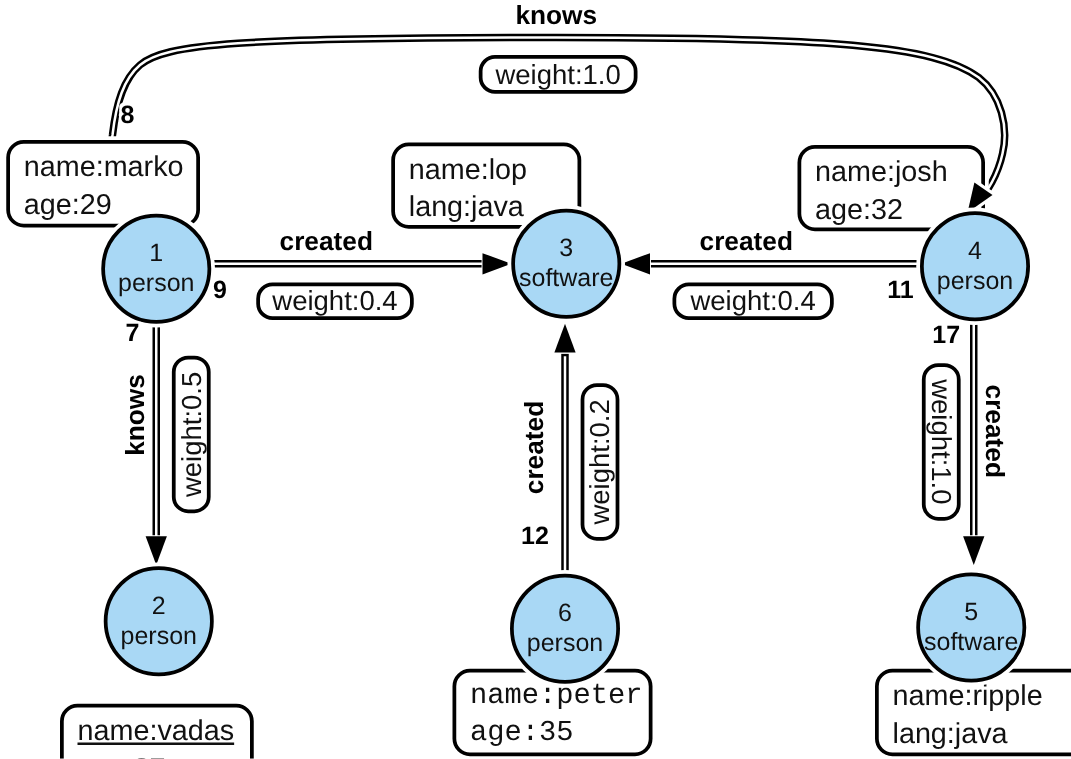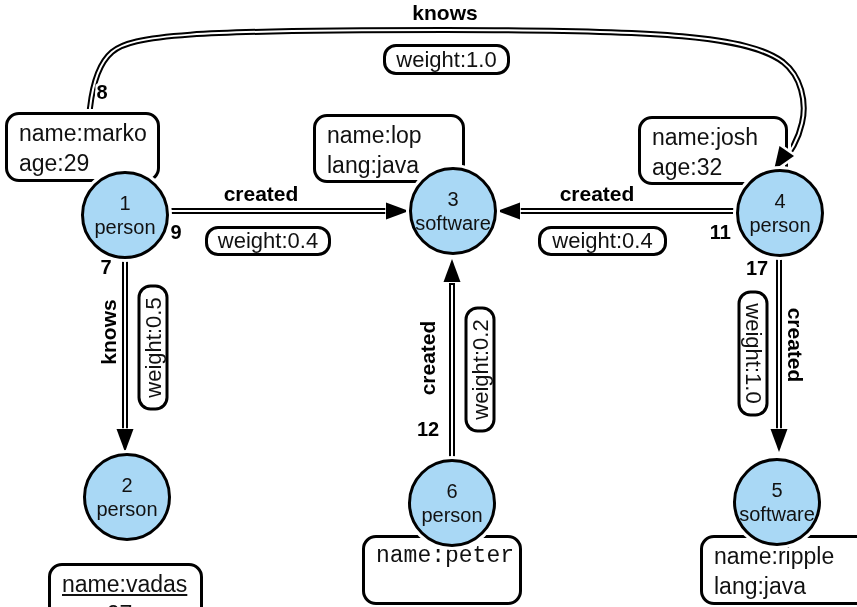--- a/index.html
+++ b/index.html
@@ -91,20 +91,21 @@
   <div class="prop" style="left:638px;top:116px;width:150px;height:69px;">
     <div>name:josh</div>
     <div>age:32</div>
   </div>
   <div class="prop" style="left:48px;top:563px;width:155px;height:70px;text-decoration:underline;">
     <div>name:vadas</div>
     <div>age:27</div>
   </div>
   <div class="prop" style="left:362px;top:535px;width:160px;height:70px;font-family:Liberation Mono, monospace;">
     <div>name:peter</div>
+    <div>age:35</div>
   </div>
   <div class="prop" style="left:700px;top:535px;width:186px;height:70px;">
     <div>name:ripple</div>
     <div>lang:java</div>
   </div>
 
   <svg class="layer arrows-layer" width="857" height="607" viewBox="0 0 857 607">
     <polygon points="774,170 779.5,146 794,156" fill="#fff" stroke="#fff" stroke-width="5"></polygon>
     <polygon points="774,170 779.5,146 794,156" fill="#000"></polygon>
     <polygon points="409,211 386,202.5 386,219.5" fill="#000" stroke="#fff" stroke-width="1.5" paint-order="stroke"></polygon>

